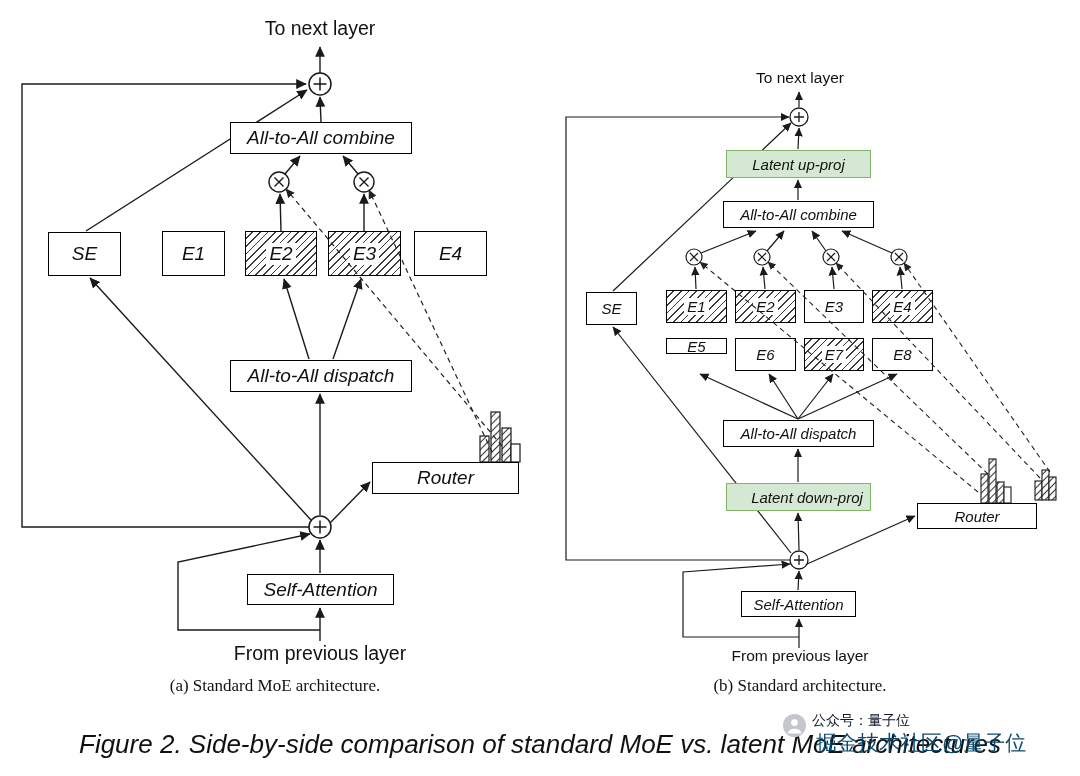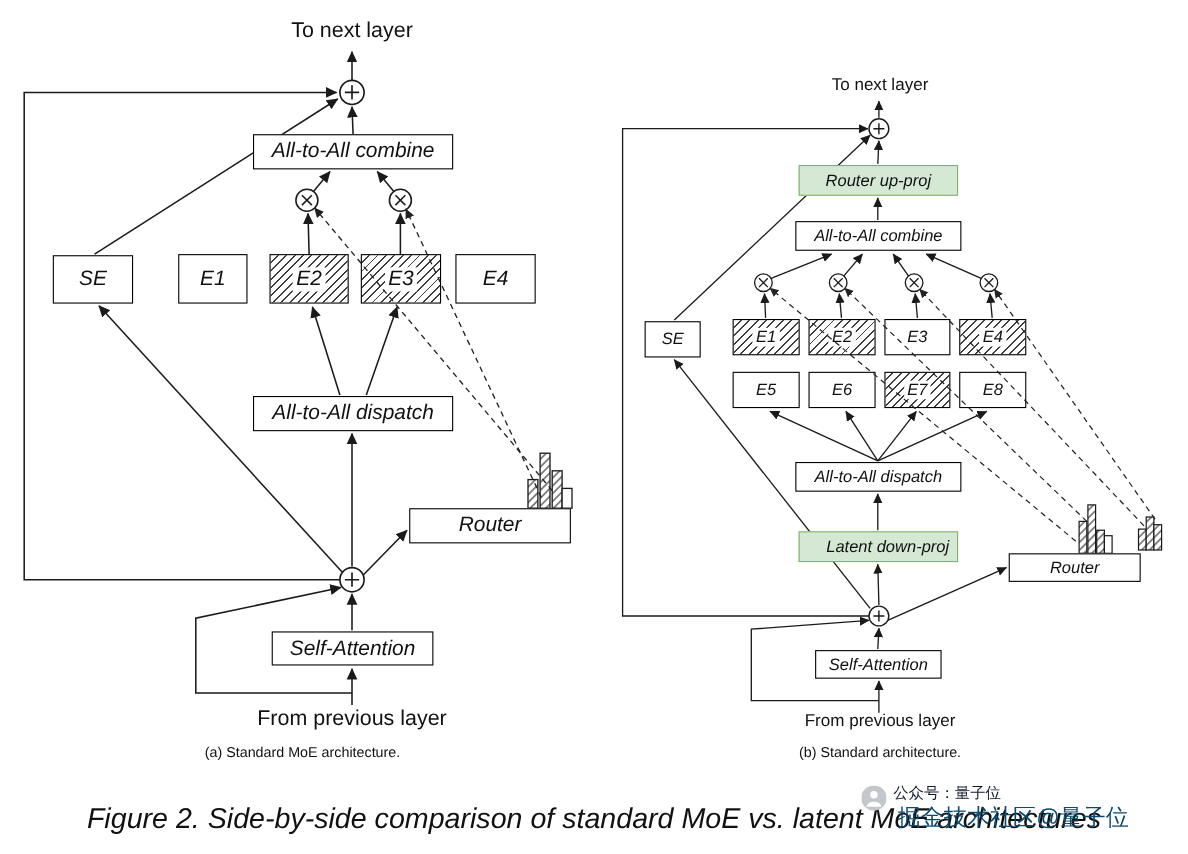--- a/index.html
+++ b/index.html
@@ -6,21 +6,21 @@
   .figure-root{position:relative;width:1080px;height:776px;background:#fff;overflow:hidden;
                font-family:"Liberation Sans",sans-serif;color:#111;}
   .box{position:absolute;background:#fff;border:1.6px solid #000;box-sizing:border-box;
        display:flex;align-items:center;justify-content:center;z-index:2;font-style:italic;}
   .a-box{font-size:19px;}
   .b-box{font-size:15px;border-width:1.3px;}
   .hatched{background-image:repeating-linear-gradient(135deg,#fff 0px,#fff 4.2px,#3c3c3c 4.2px,#3c3c3c 5.4px);}
   .hatched .box-label{background:#fff;padding:0 3px;}
   .green{background:#d5e8d4;border:1.3px solid #82b366;}
   .lbl{position:absolute;text-align:center;z-index:2;}
-  .cap{font-family:Liberation Sans, sans-serif;font-size:13px;}
+  .cap{font-family:Liberation Serif, serif;font-size:17px;}
   .figcap{font-family:"Liberation Sans",sans-serif;font-style:italic;font-size:26px;}
   svg.under{position:absolute;left:0;top:0;z-index:1;pointer-events:none;}
   svg.over{position:absolute;left:0;top:0;z-index:3;pointer-events:none;}
   .wm-avatar{position:absolute;left:783px;top:714px;z-index:4;}
   .wm-light{position:absolute;left:812px;top:712px;font-size:14px;color:#0f172a;z-index:4;white-space:nowrap;}
   .wm-dark{position:absolute;left:816px;top:729px;font-size:21px;color:#0c4a6e;z-index:5;white-space:nowrap;}
 </style>
 </head>
 <body>
 
@@ -179,34 +179,34 @@
     </div>
   <div class="box b-box hatched" style="left:735px;top:290px;width:61px;height:33px;">
       <span class="box-label">E2</span>
     </div>
   <div class="box b-box" style="left:804px;top:290px;width:60px;height:33px;">
       <span class="box-label">E3</span>
     </div>
   <div class="box b-box hatched" style="left:872px;top:290px;width:61px;height:33px;">
       <span class="box-label">E4</span>
     </div>
-  <div class="box b-box" style="left:666px;top:338px;width:61px;height:33px;">
+  <div class="box b-box" style="left:666px;top:338px;width:61px;height:16px;">
       <span class="box-label">E5</span>
     </div>
   <div class="box b-box" style="left:735px;top:338px;width:61px;height:33px;">
       <span class="box-label">E6</span>
     </div>
   <div class="box b-box hatched" style="left:804px;top:338px;width:60px;height:33px;">
       <span class="box-label">E7</span>
     </div>
   <div class="box b-box" style="left:872px;top:338px;width:61px;height:33px;">
       <span class="box-label">E8</span>
     </div>
   <div class="box b-box green" style="left:726px;top:150px;width:145px;height:28px;">
-      <span class="box-label">Router up-proj</span>
+      <span class="box-label">Latent up-proj</span>
     </div>
   <div class="box b-box" style="left:723px;top:201px;width:151px;height:27px;">
       <span class="box-label">All-to-All combine</span>
     </div>
   <div class="box b-box" style="left:723px;top:420px;width:151px;height:27px;">
       <span class="box-label">All-to-All dispatch</span>
     </div>
   <div class="box b-box green" style="left:726px;top:483px;width:145px;height:28px;padding-left:17px;">
       <span class="box-label">Latent down-proj</span>
     </div>

